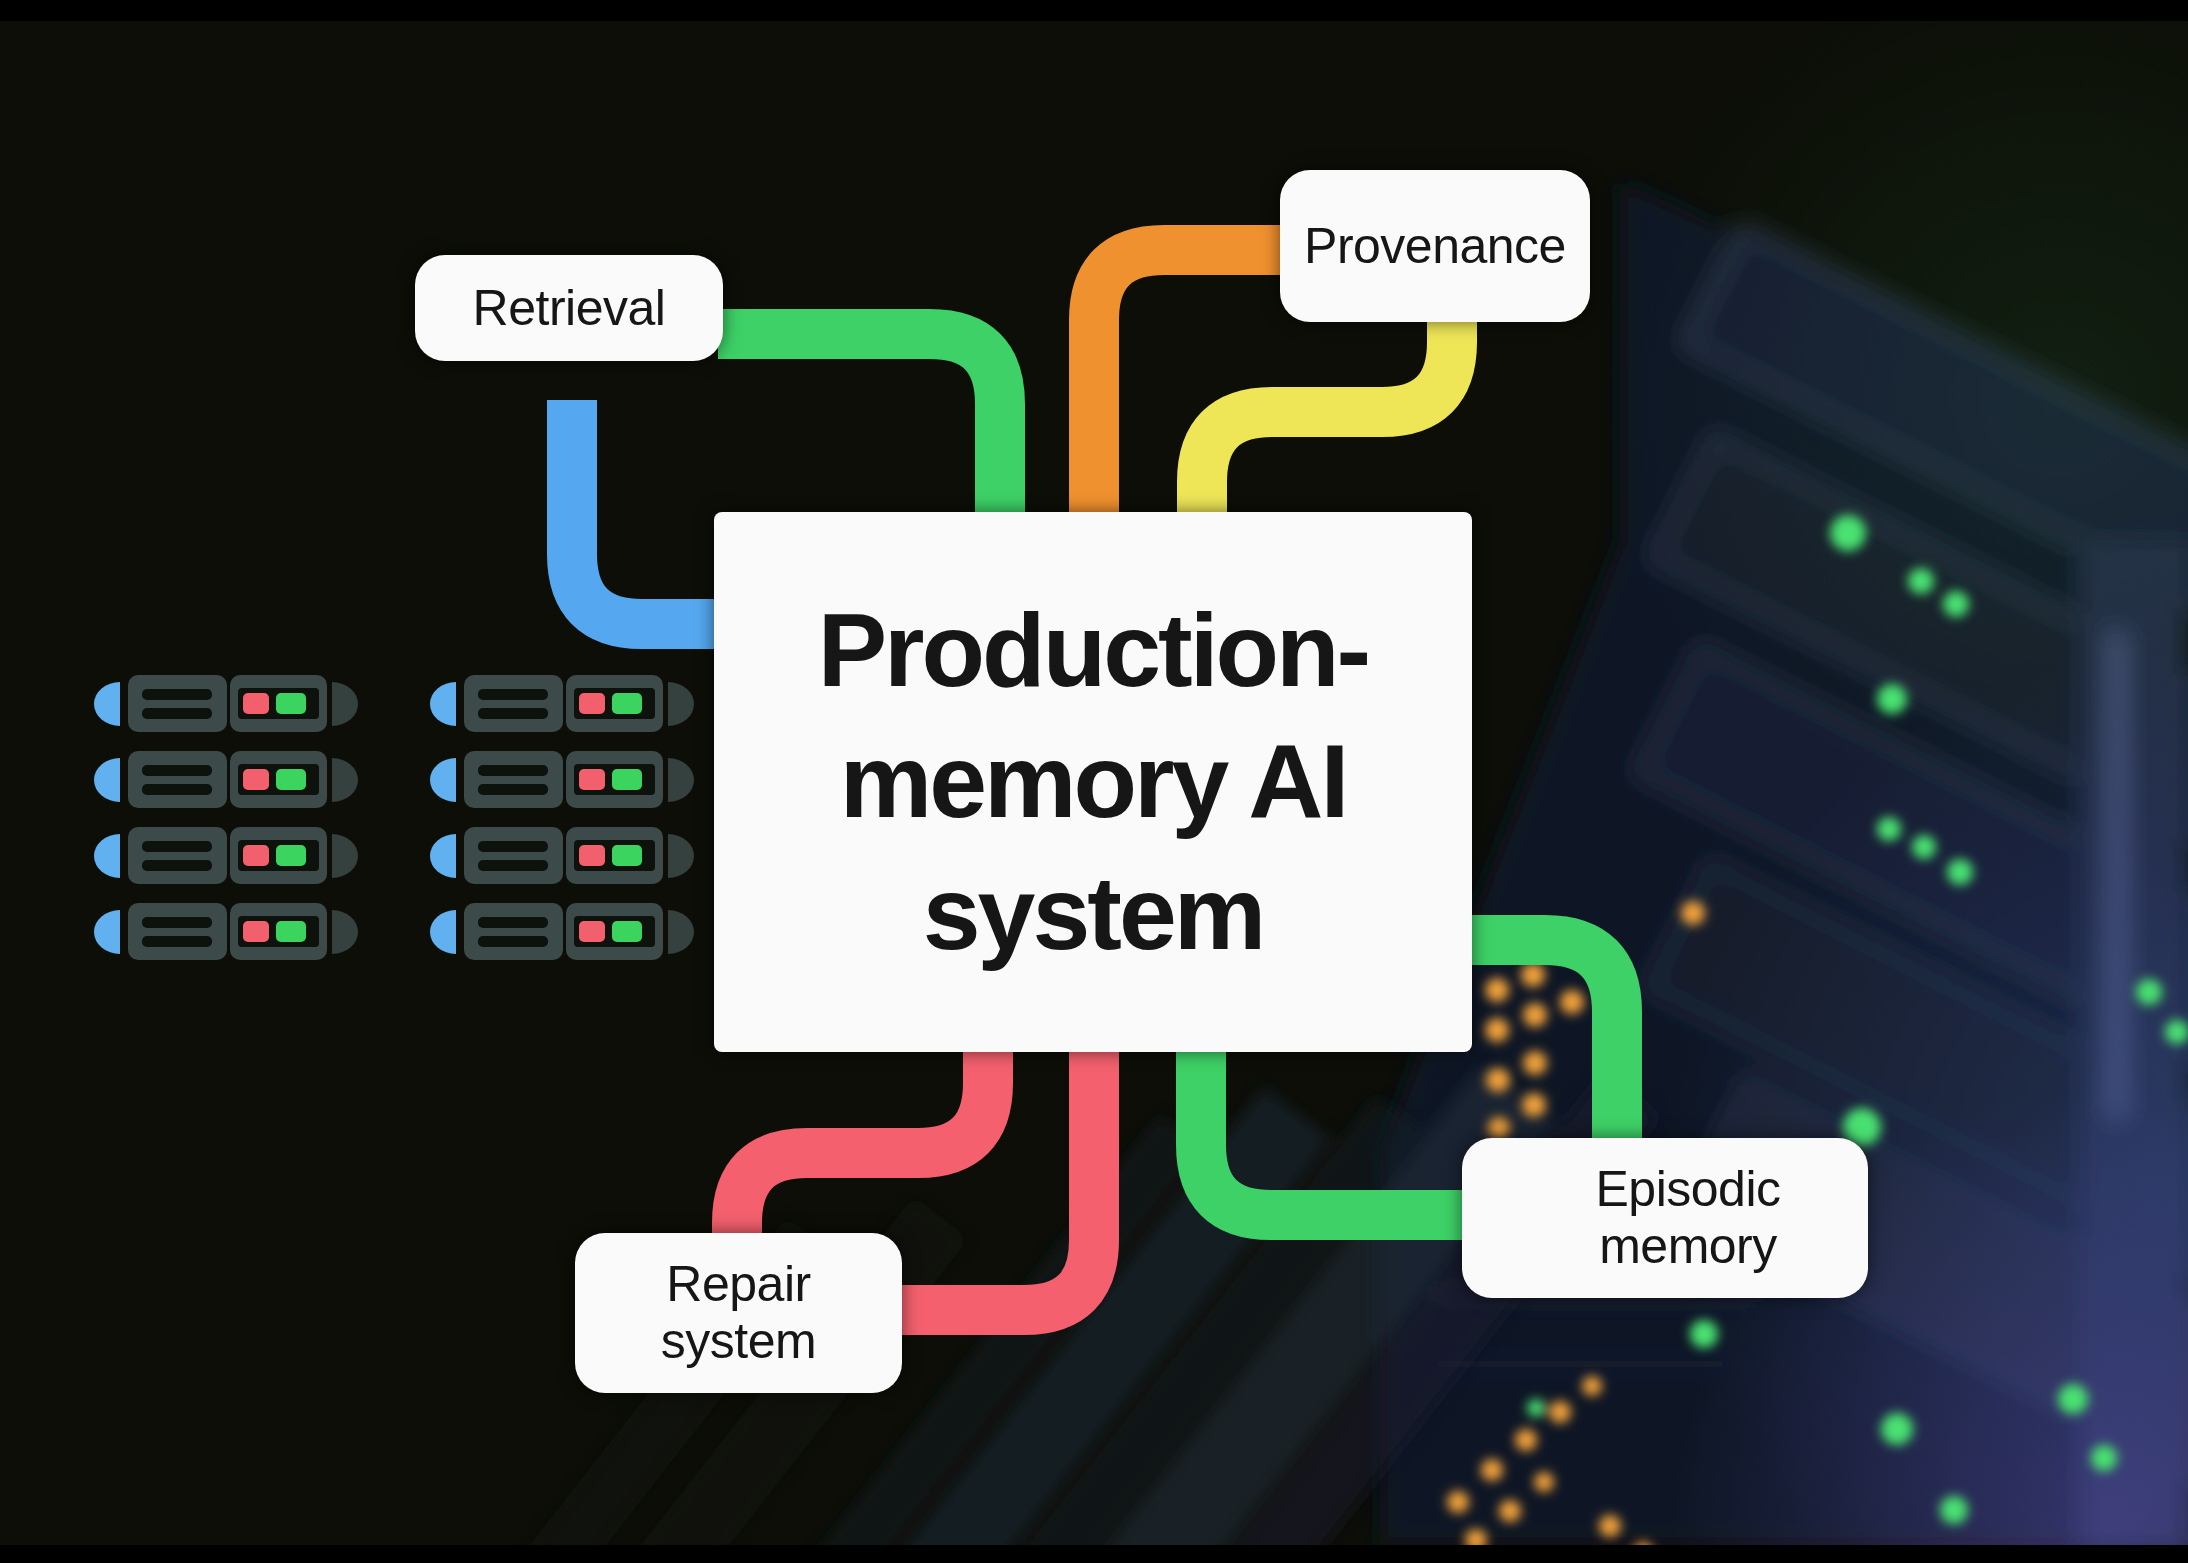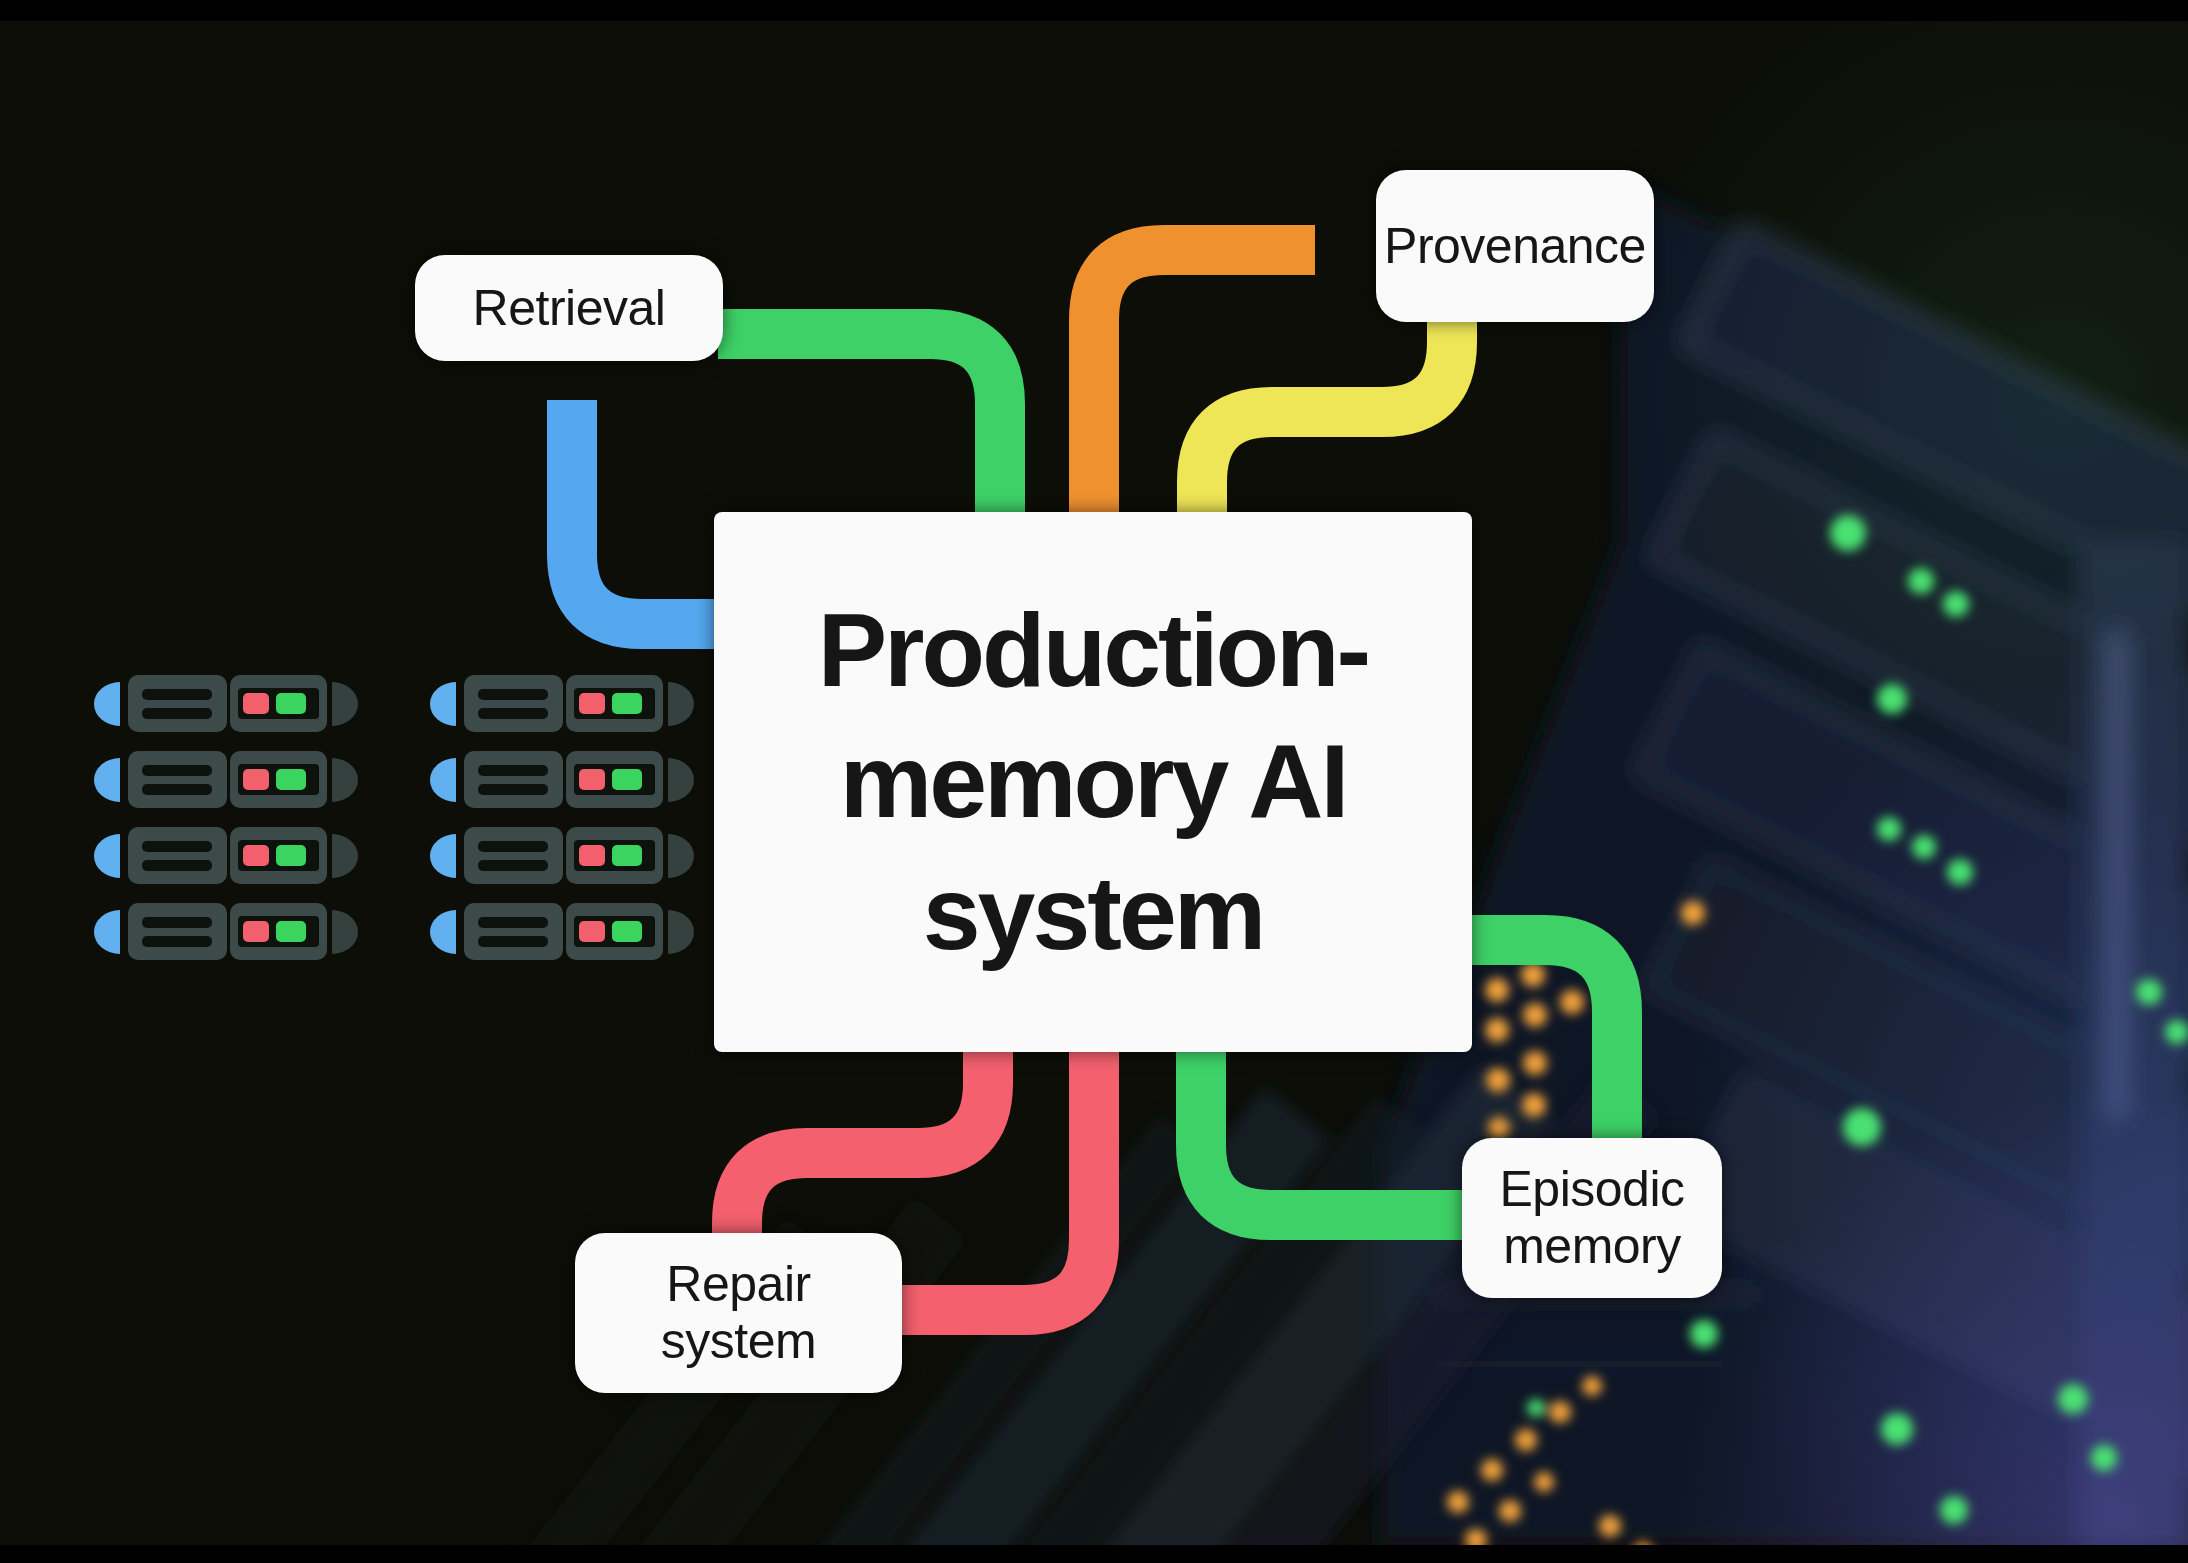--- a/index.html
+++ b/index.html
@@ -15,23 +15,23 @@
     color:var(--node-text,#161616);
     box-shadow:0 0 18px rgba(0,0,0,.55);
     z-index:3;
   }
   .node .ln{display:block;white-space:nowrap;}
   .node .ln:empty{display:none;}
   .label-node{font-size:50px;line-height:1.14;font-weight:400;letter-spacing:-0.5px;}
   #node-center{left:714px;top:512px;width:758px;height:540px;border-radius:8px;
     font-size:104px;line-height:1.26;font-weight:700;letter-spacing:-3px;}
   #node-retrieval{left:415px;top:255px;width:308px;height:106px;}
-  #node-provenance{left:1376px;top:170px;width:278px;height:152px;}
+  #node-provenance{left:1280px;top:170px;width:310px;height:152px;}
   #node-repair{left:575px;top:1233px;width:327px;height:160px;}
-  #node-episodic{left:1462px;top:1138px;width:260px;height:160px;}
+  #node-episodic{left:1462px;top:1138px;width:360px;height:160px;padding-left:46px;}
   .letterbox{position:absolute;left:0;width:2188px;background:var(--letterbox,#000);z-index:9;}
   #bar-top{top:0;height:21px;}
   #bar-bottom{top:1545px;height:18px;}
 </style>
 </head>
 <body>
 
 <svg id="bg-svg" viewBox="0 0 2188 1563" xmlns="http://www.w3.org/2000/svg">
   <defs>
     <filter id="soft12" x="-30%" y="-30%" width="160%" height="160%">

